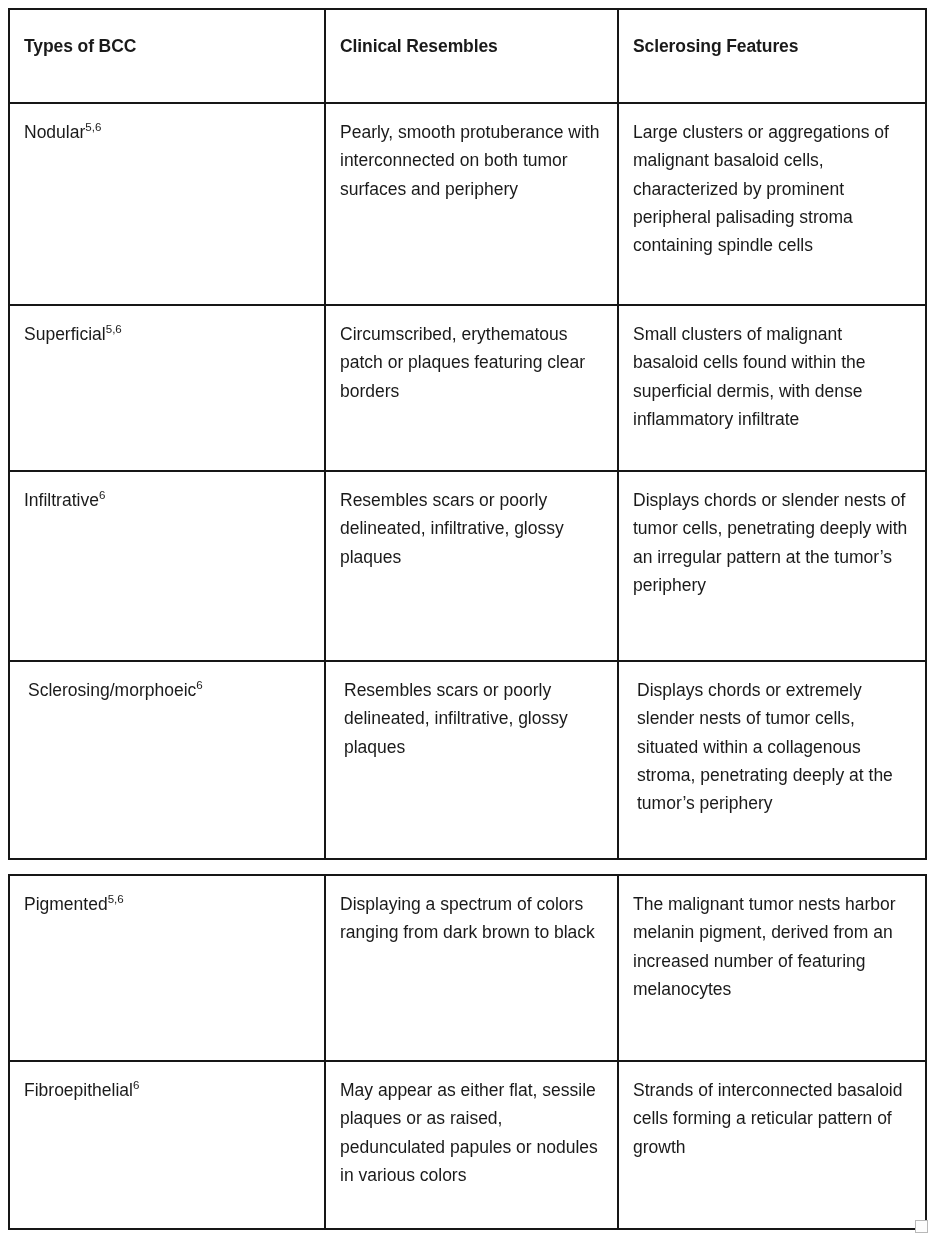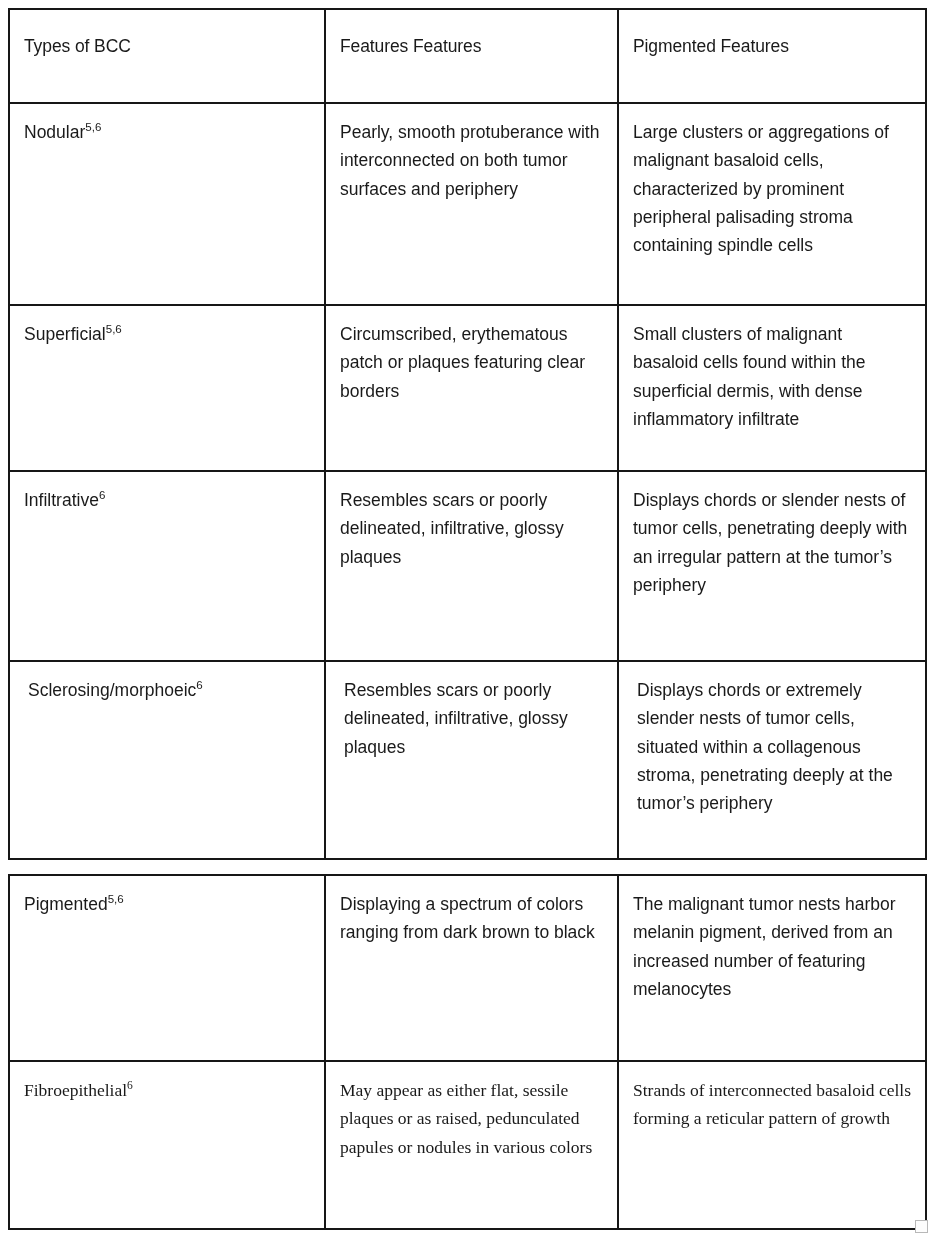--- a/index.html
+++ b/index.html
@@ -36,21 +36,21 @@
     vertical-align: top;
     padding: 14px 14px 14px 14px;
     font-size: 17.5px;
     line-height: 1.62;
     text-align: left;
     font-weight: normal;
     color: #1a1a1a;
     word-wrap: break-word;
   }
   .bcc-table th {
-    font-weight: normal;
+    font-weight: bold;
     letter-spacing: -0.1px;
   }
   .col-type   { width: 316px; }
   .col-clin   { width: 293px; }
   .col-hist   { width: 308px; }
 
   
   .type-cell {
     vertical-align: top;
   }
@@ -68,21 +68,21 @@
   #table-primary { top: 8px; }
   #table-primary thead th { height: 48px; padding-top: 22px; padding-bottom: 22px; }
   #table-primary tr.r-nodular td      { height: 172px; margin-left: 20px; }
   #table-primary tr.r-superficial td  { height: 136px; border-radius: 19px; }
   #table-primary tr.r-infiltrative td { height: 160px; }
   #table-primary tr.r-sclerosing td   { height: 168px; padding-left: 18px; }
 
   
   #table-continued { top: 874px; }
   #table-continued tr.r-pigmented td      { height: 156px; }
-  #table-continued tr.r-fibroepithelial td { height: 138px; font-family: Liberation Serif, serif; }
+  #table-continued tr.r-fibroepithelial td { height: 138px; }
 
   .resize-handle {
     position: absolute;
     left: 915px;
     top: 1220px;
     width: 11px;
     height: 11px;
     border: 1px solid #b8b8b8;
     background: #fdfdfd;
   }
@@ -94,22 +94,22 @@
 
   <table class="bcc-table" id="table-primary">
     <colgroup>
       <col class="col-type">
       <col class="col-clin">
       <col class="col-hist">
     </colgroup>
     <thead>
       <tr>
         <th>Types of BCC</th>
-        <th>Features Features</th>
-        <th>Pigmented Features</th>
+        <th>Clinical Resembles</th>
+        <th>Sclerosing Features</th>
       </tr>
     </thead>
     <tbody>
       <tr class="r-nodular">
         <td class="type-cell">
             <span class="type-inner"><span>Nodular</span><sup>5,6</sup></span>
           </td>
         <td>Pearly, smooth protuberance with interconnected on both tumor surfaces and periphery</td>
         <td>Large clusters or aggregations of malignant basaloid cells, characterized by prominent peripheral palisading stroma containing spindle cells</td>
       </tr>

